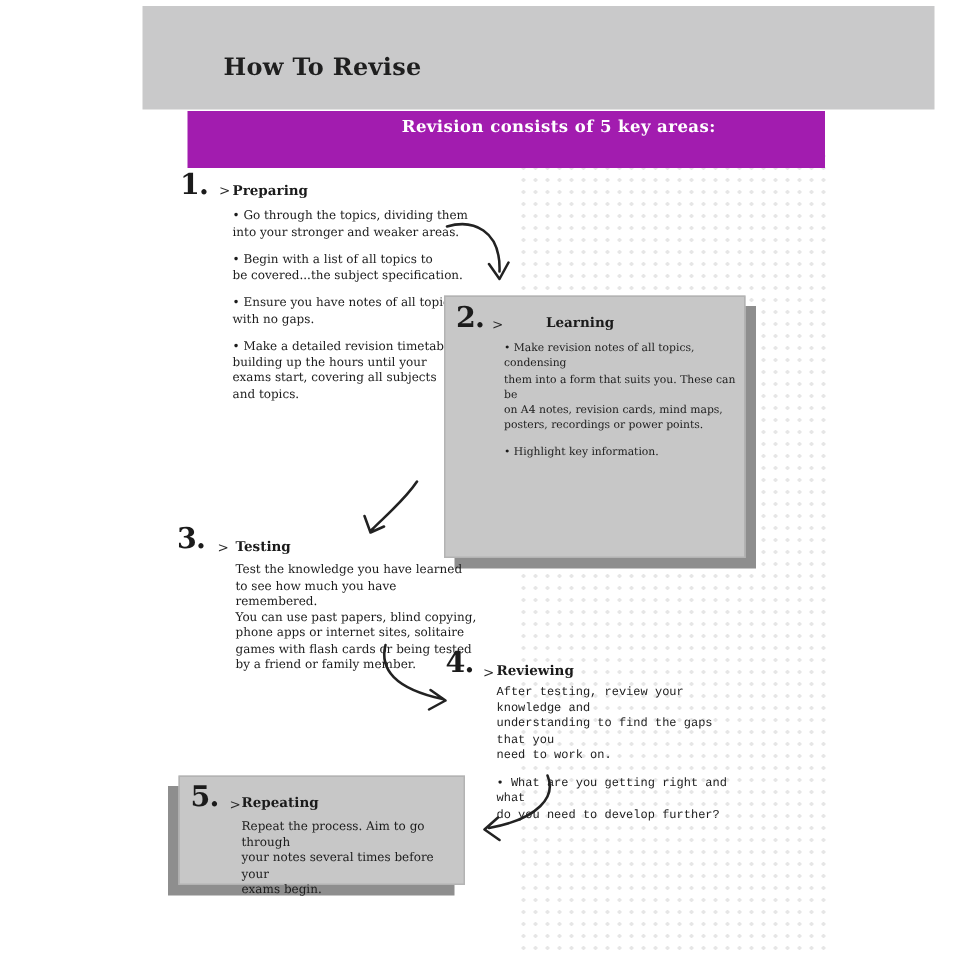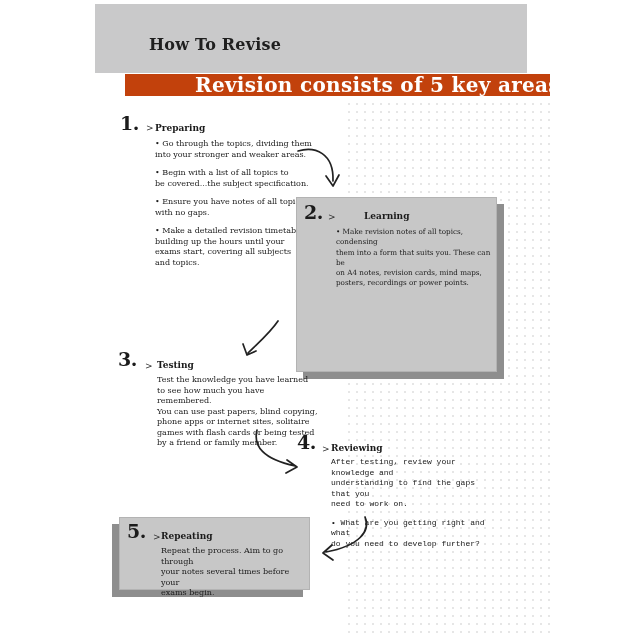--- a/index.html
+++ b/index.html
@@ -6,29 +6,29 @@
   .canvas{
     position:relative;width:640px;height:640px;background:#ffffff;overflow:hidden;
     font-family:"DejaVu Serif", serif;color:#1b1b1b;
   }
   .dots{
     position:absolute;left:345px;top:100px;width:210px;height:538px;
     background-image:radial-gradient(circle,#e6e6e6 1.1px,transparent 1.3px);
     background-size:8px 8px;
   }
   .banner-light{
-    position:absolute;left:95px;top:4px;width:432px;height:69px;background:#c9c9ca;
+    position:absolute;left:95px;top:4px;width:528px;height:69px;background:#c9c9ca;
   }
   .page-title{
     position:absolute;left:54px;top:31px;font-size:16px;font-weight:bold;color:#1f1f1f;
     letter-spacing:.2px;white-space:nowrap;
   }
   .banner-dark{
-    position:absolute;left:125px;top:74px;width:425px;height:22px;background:#c2410c;
-    text-align:center;line-height:22px;font-size:20px;font-weight:bold;color:#ffffff;
+    position:absolute;left:125px;top:74px;width:425px;height:38px;background:#a21caf;
+    text-align:center;line-height:22px;font-size:11px;font-weight:bold;color:#ffffff;
     padding-left:70px;box-sizing:border-box;letter-spacing:.3px;white-space:nowrap;
   }
   .section{position:absolute;}
   .num{
     position:absolute;font-size:19px;font-weight:bold;line-height:19px;letter-spacing:-.5px;
   }
   .marker{position:absolute;font-size:9px;line-height:9px;color:#2a2a2a;}
   .sec-title{position:absolute;font-size:9px;font-weight:bold;white-space:nowrap;}
   .body{position:absolute;font-size:8px;line-height:10.5px;}
   .body p{margin:0 0 8px 0;white-space:pre-line;}
@@ -74,20 +74,21 @@
   <div class="boxshadow" style="left:303px;top:204px;width:201px;height:175px;"></div>
   <div class="stepbox box" style="left:296px;top:197px;width:201px;height:175px;">
     <div class="num" style="left:7px;top:5px;">2.</div>
     <div class="marker" style="left:31px;top:15px;">&gt;</div>
     <div class="sec-title" style="left:39px;top:13px;margin-left:28px;">Learning</div>
     <div class="body" style="left:39px;top:29px;">
       <p>• Make revision notes of all topics, condensing
 them into a form that suits you. These can be
 on A4 notes, revision cards, mind maps,
 posters, recordings or power points.</p>
+      <p>• Highlight key information.</p>
     </div>
   </div>
 
   <div class="section" style="left:118px;top:350px;width:200px;">
     <div class="num">3.</div>
     <div class="marker" style="left:27px;top:12px;">&gt;</div>
     <div class="sec-title" style="left:39px;top:10px;">Testing</div>
     <div class="body" style="left:39px;top:25px;">
       <p>Test the knowledge you have learned
 to see how much you have remembered.

